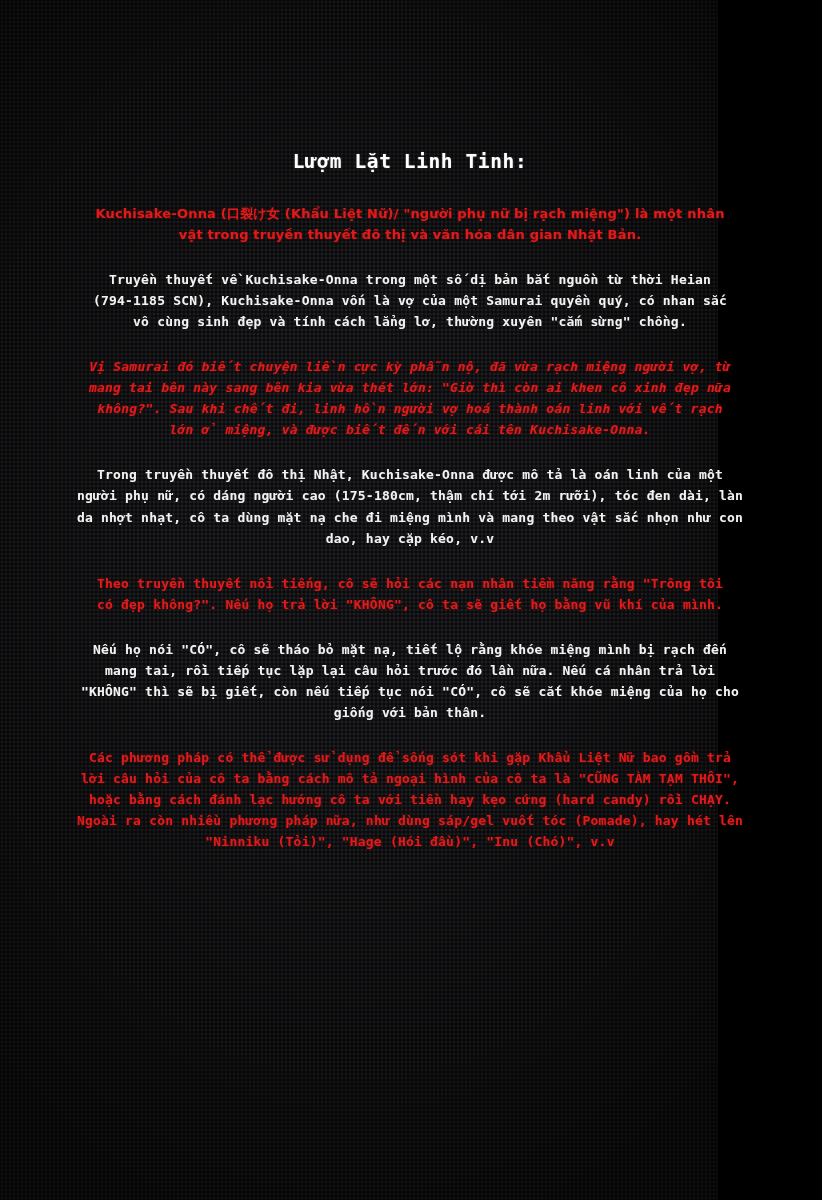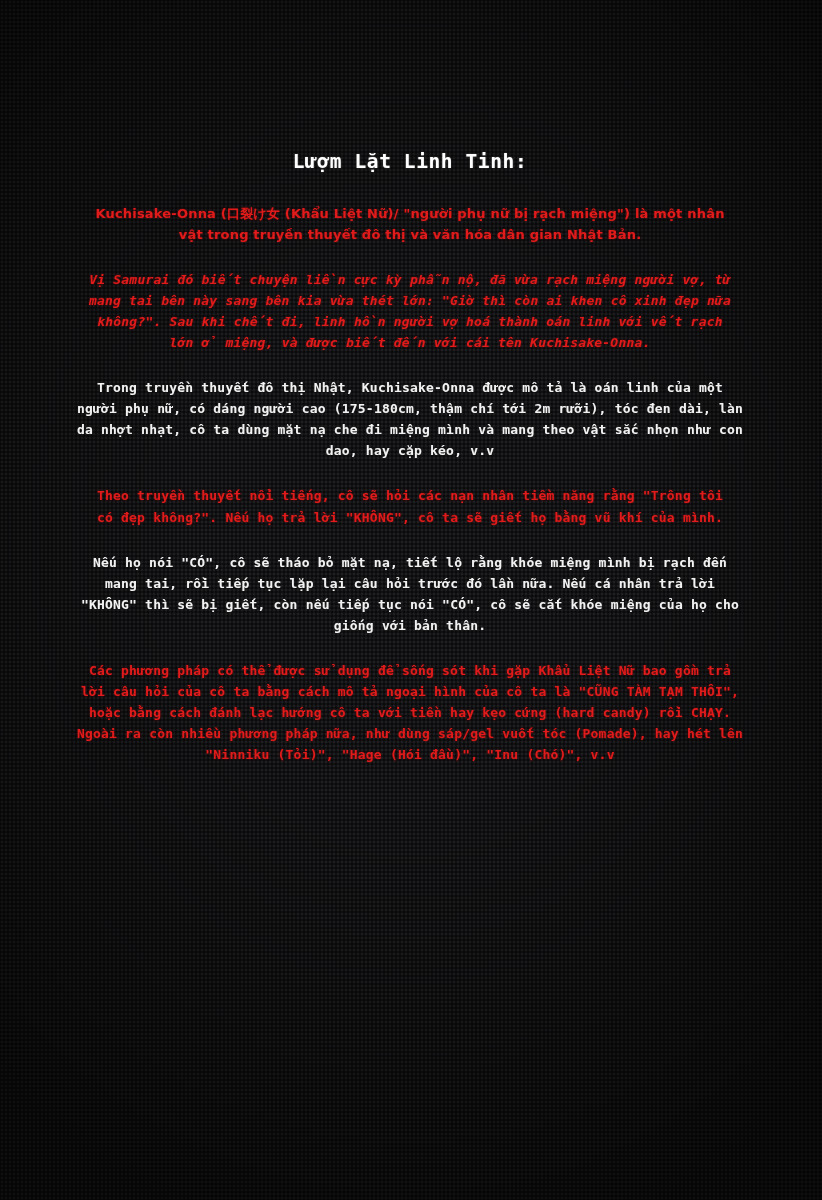--- a/index.html
+++ b/index.html
@@ -8,21 +8,21 @@
     background: #000;
   }
   body {
     width: 822px;
     height: 1200px;
     overflow: hidden;
     font-family: "DejaVu Sans Mono", monospace;
   }
   .page {
     position: relative;
-    width: 822px;
+    width: 718px;
     height: 1200px;
     background-color: #121214;
     background-image:
       radial-gradient(rgba(255,255,255,0.055) 0.9px, rgba(0,0,0,0) 1.1px),
       radial-gradient(rgba(0,0,0,0.45) 0.9px, rgba(0,0,0,0) 1.2px);
     background-size: 4px 4px, 4px 4px;
     background-position: 0 0, 2px 2px;
     box-sizing: border-box;
   }
   .vignette {
@@ -79,20 +79,21 @@
 
 <div class="page">
   <div class="vignette"></div>
 
   <div class="content">
 
     <div class="title">Lượm Lặt Linh Tinh:</div>
 
     <p class="para red p1 jp">Kuchisake-Onna (口裂け女 (Khẩu Liệt Nữ)/ "người phụ nữ bị rạch miệng") là một nhân vật trong truyền thuyết đô thị và văn hóa dân gian Nhật Bản.</p>
 
+    <p class="para white p2">Truyền thuyết về Kuchisake-Onna trong một số dị bản bắt nguồn từ thời Heian (794-1185 SCN), Kuchisake-Onna vốn là vợ của một Samurai quyền quý, có nhan sắc vô cùng sinh đẹp và tính cách lẳng lơ, thường xuyên "cắm sừng" chồng.</p>
 
     <p class="para red p3">Vị Samurai đó biết chuyện liền cực kỳ phẫn nộ, đã vừa rạch miệng người vợ, từ mang tai bên này sang bên kia vừa thét lớn: "Giờ thì còn ai khen cô xinh đẹp nữa không?". Sau khi chết đi, linh hồn người vợ hoá thành oán linh với vết rạch lớn ở miệng, và được biết đến với cái tên Kuchisake-Onna.</p>
 
     <p class="para white p4">Trong truyền thuyết đô thị Nhật, Kuchisake-Onna được mô tả là oán linh của một người phụ nữ, có dáng người cao (175-180cm, thậm chí tới 2m rưỡi), tóc đen dài, làn da nhợt nhạt, cô ta dùng mặt nạ che đi miệng mình và mang theo vật sắc nhọn như con dao, hay cặp kéo, v.v</p>
 
     <p class="para red p5">Theo truyền thuyết nổi tiếng, cô sẽ hỏi các nạn nhân tiềm năng rằng "Trông tôi có đẹp không?". Nếu họ trả lời "KHÔNG", cô ta sẽ giết họ bằng vũ khí của mình.</p>
 
     <p class="para white p6">Nếu họ nói "CÓ", cô sẽ tháo bỏ mặt nạ, tiết lộ rằng khóe miệng mình bị rạch đến mang tai, rồi tiếp tục lặp lại câu hỏi trước đó lần nữa. Nếu cá nhân trả lời "KHÔNG" thì sẽ bị giết, còn nếu tiếp tục nói "CÓ", cô sẽ cắt khóe miệng của họ cho giống với bản thân.</p>
 
     <p class="para red p7">Các phương pháp có thể được sử dụng để sống sót khi gặp Khẩu Liệt Nữ bao gồm trả lời câu hỏi của cô ta bằng cách mô tả ngoại hình của cô ta là "CŨNG TÀM TẠM THÔI", hoặc bằng cách đánh lạc hướng cô ta với tiền hay kẹo cứng (hard candy) rồi CHẠY. Ngoài ra còn nhiều phương pháp nữa, như dùng sáp/gel vuốt tóc (Pomade), hay hét lên "Ninniku (Tỏi)", "Hage (Hói đầu)", "Inu (Chó)", v.v</p>

